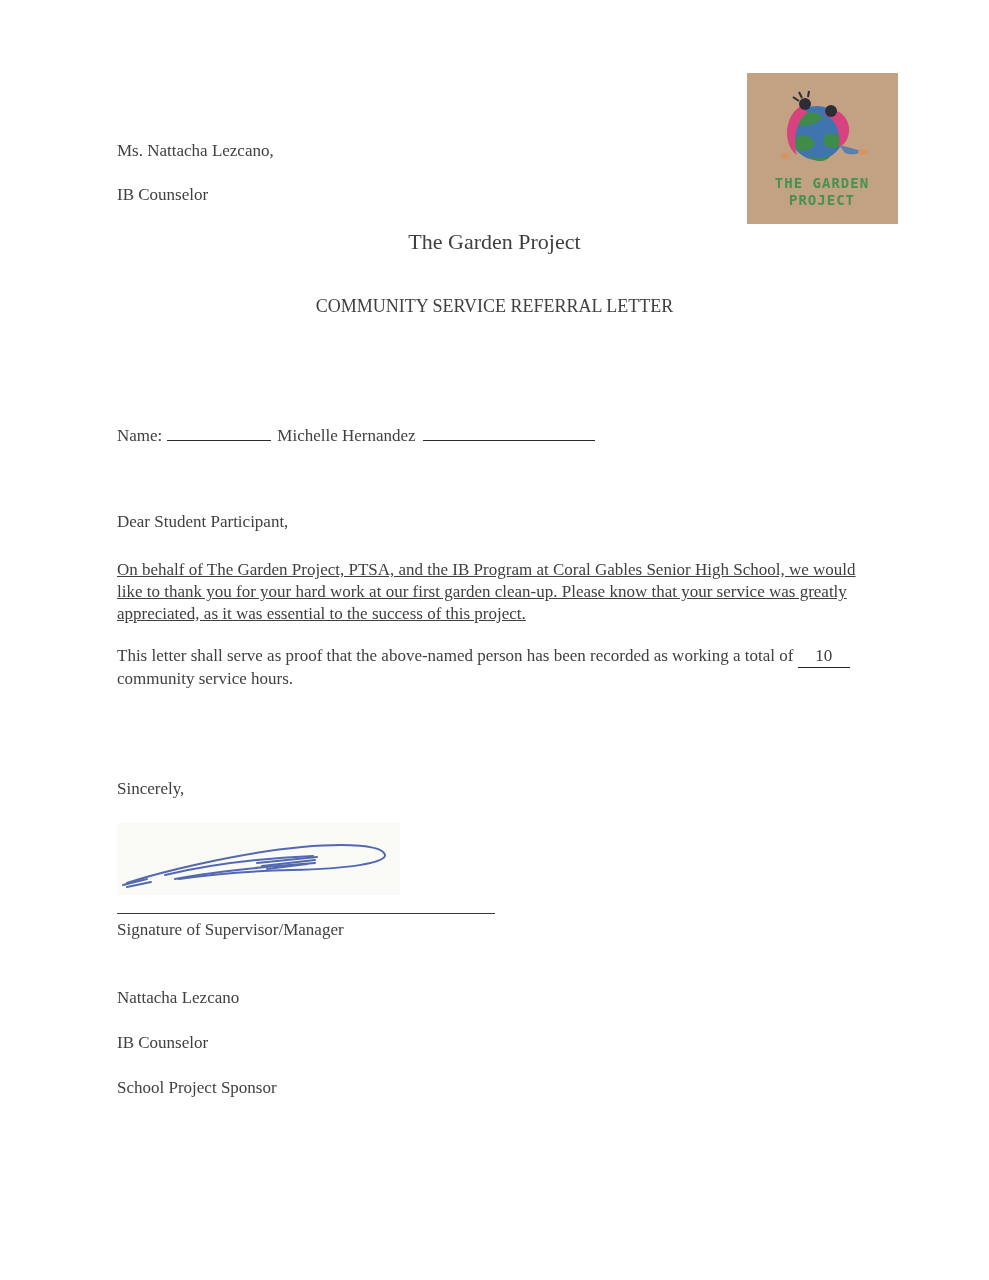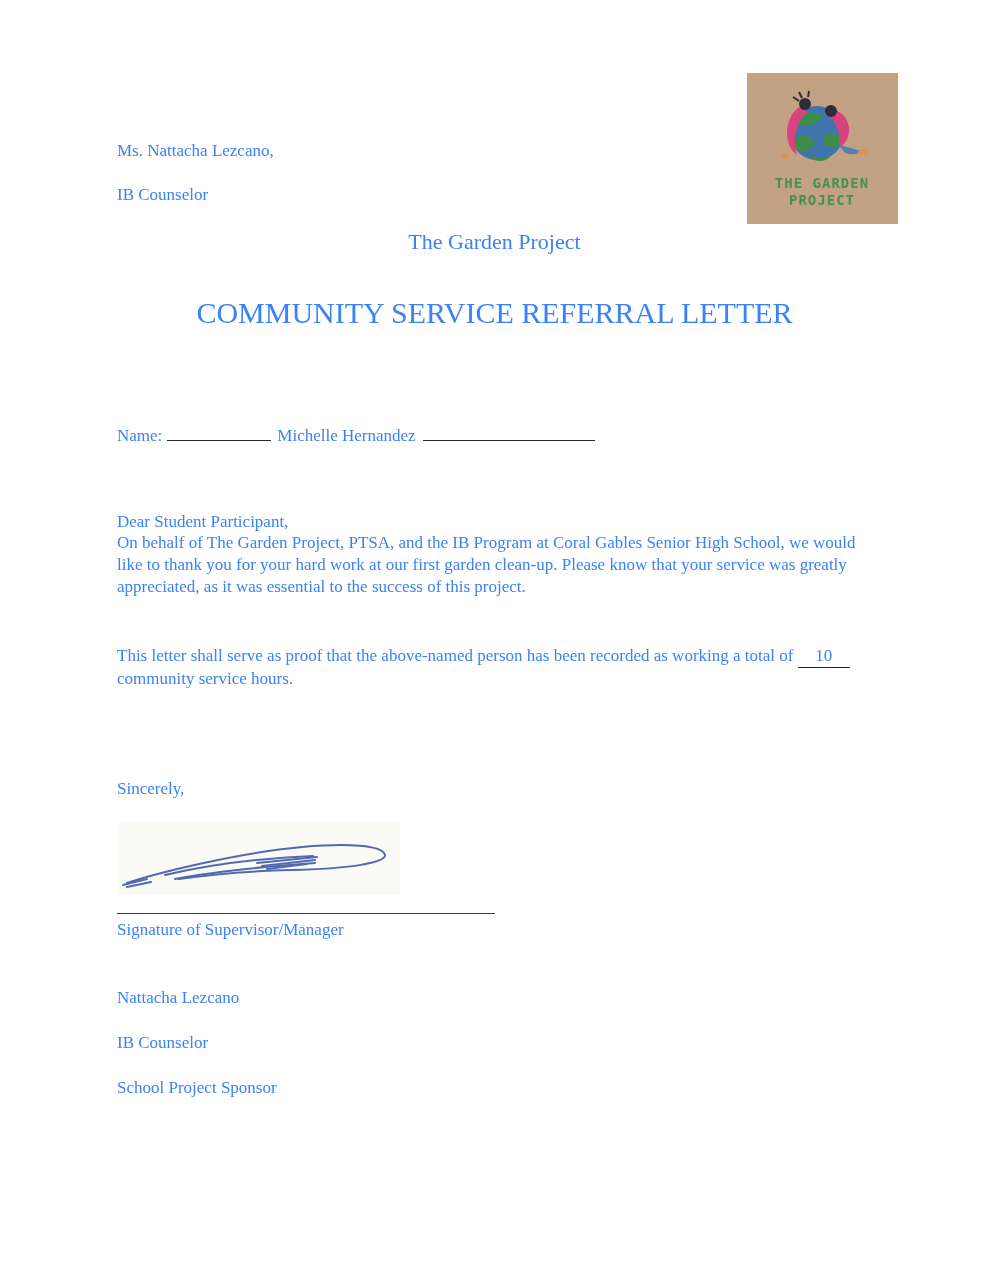--- a/index.html
+++ b/index.html
@@ -2,36 +2,36 @@
 <html><head>
 <meta charset="utf-8">
 <style>
   html,body{margin:0;padding:0;background:#e8e8e8;}
   .page{
     position:relative;
     width:989px;height:1280px;
     background:#ffffff;
     overflow:hidden;
     font-family:"Liberation Serif", serif;
-    color:#3b82f6;
+    color:#404040;
     font-size:17px;
   }
   .contact{position:absolute;left:117px;top:118px;line-height:22px;white-space:pre-line;}
   .logo{
     position:absolute;left:747px;top:73px;width:170px;height:151px;
     display:block;
   }
   .doc-title{position:absolute;left:0;top:229px;width:989px;text-align:center;font-size:22px;font-weight:400;margin:0;}
-  .doc-subtitle{position:absolute;left:0;top:296px;width:989px;text-align:center;font-size:30px;font-weight:400;margin:0;}
+  .doc-subtitle{position:absolute;left:0;top:296px;width:989px;text-align:center;font-size:18px;font-weight:400;margin:0;}
   .name-line{position:absolute;left:117px;top:422px;white-space:nowrap;}
   .blank{display:inline-block;border-bottom:1.6px solid #2a2a2a;height:18px;vertical-align:baseline;}
   .blank-1{width:104px;margin:0 6px 0 5px;}
   .blank-2{width:172px;margin-left:7px;}
   .salutation{position:absolute;left:117px;top:512px;}
-  .para1{position:absolute;left:117px;top:532px;width:758px;line-height:22px;}
+  .para1{position:absolute;left:117px;top:559px;width:758px;line-height:22px;text-decoration:underline;}
   .para2{position:absolute;left:117px;top:645px;width:765px;line-height:22px;}
   .hours{display:inline-block;min-width:52px;text-align:center;border-bottom:1.7px solid #242424;}
   .completion{position:absolute;left:117px;top:712px;}
   .sincerely{position:absolute;left:117px;top:779px;}
   .signature-box{position:absolute;left:117px;top:823px;width:283px;height:72px;background:#fafaf7;}
   .sig-rule{position:absolute;left:117px;top:913px;width:378px;height:0;border-top:1.5px solid #3a3a3a;}
   .sig-label{position:absolute;left:117px;top:920px;}
   .signer{position:absolute;left:117px;top:964px;line-height:22.5px;white-space:pre-line;}
   .logo-text{
     font-family:"DejaVu Sans Mono", monospace;

